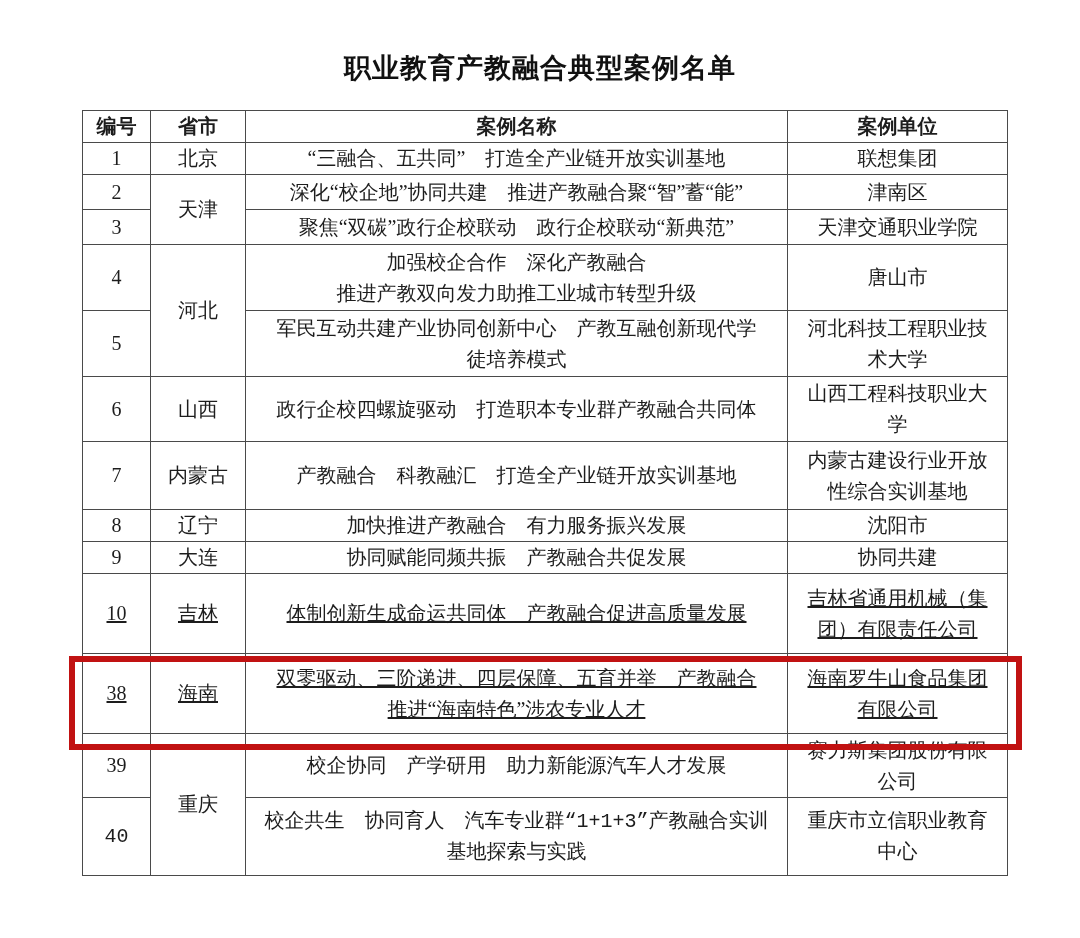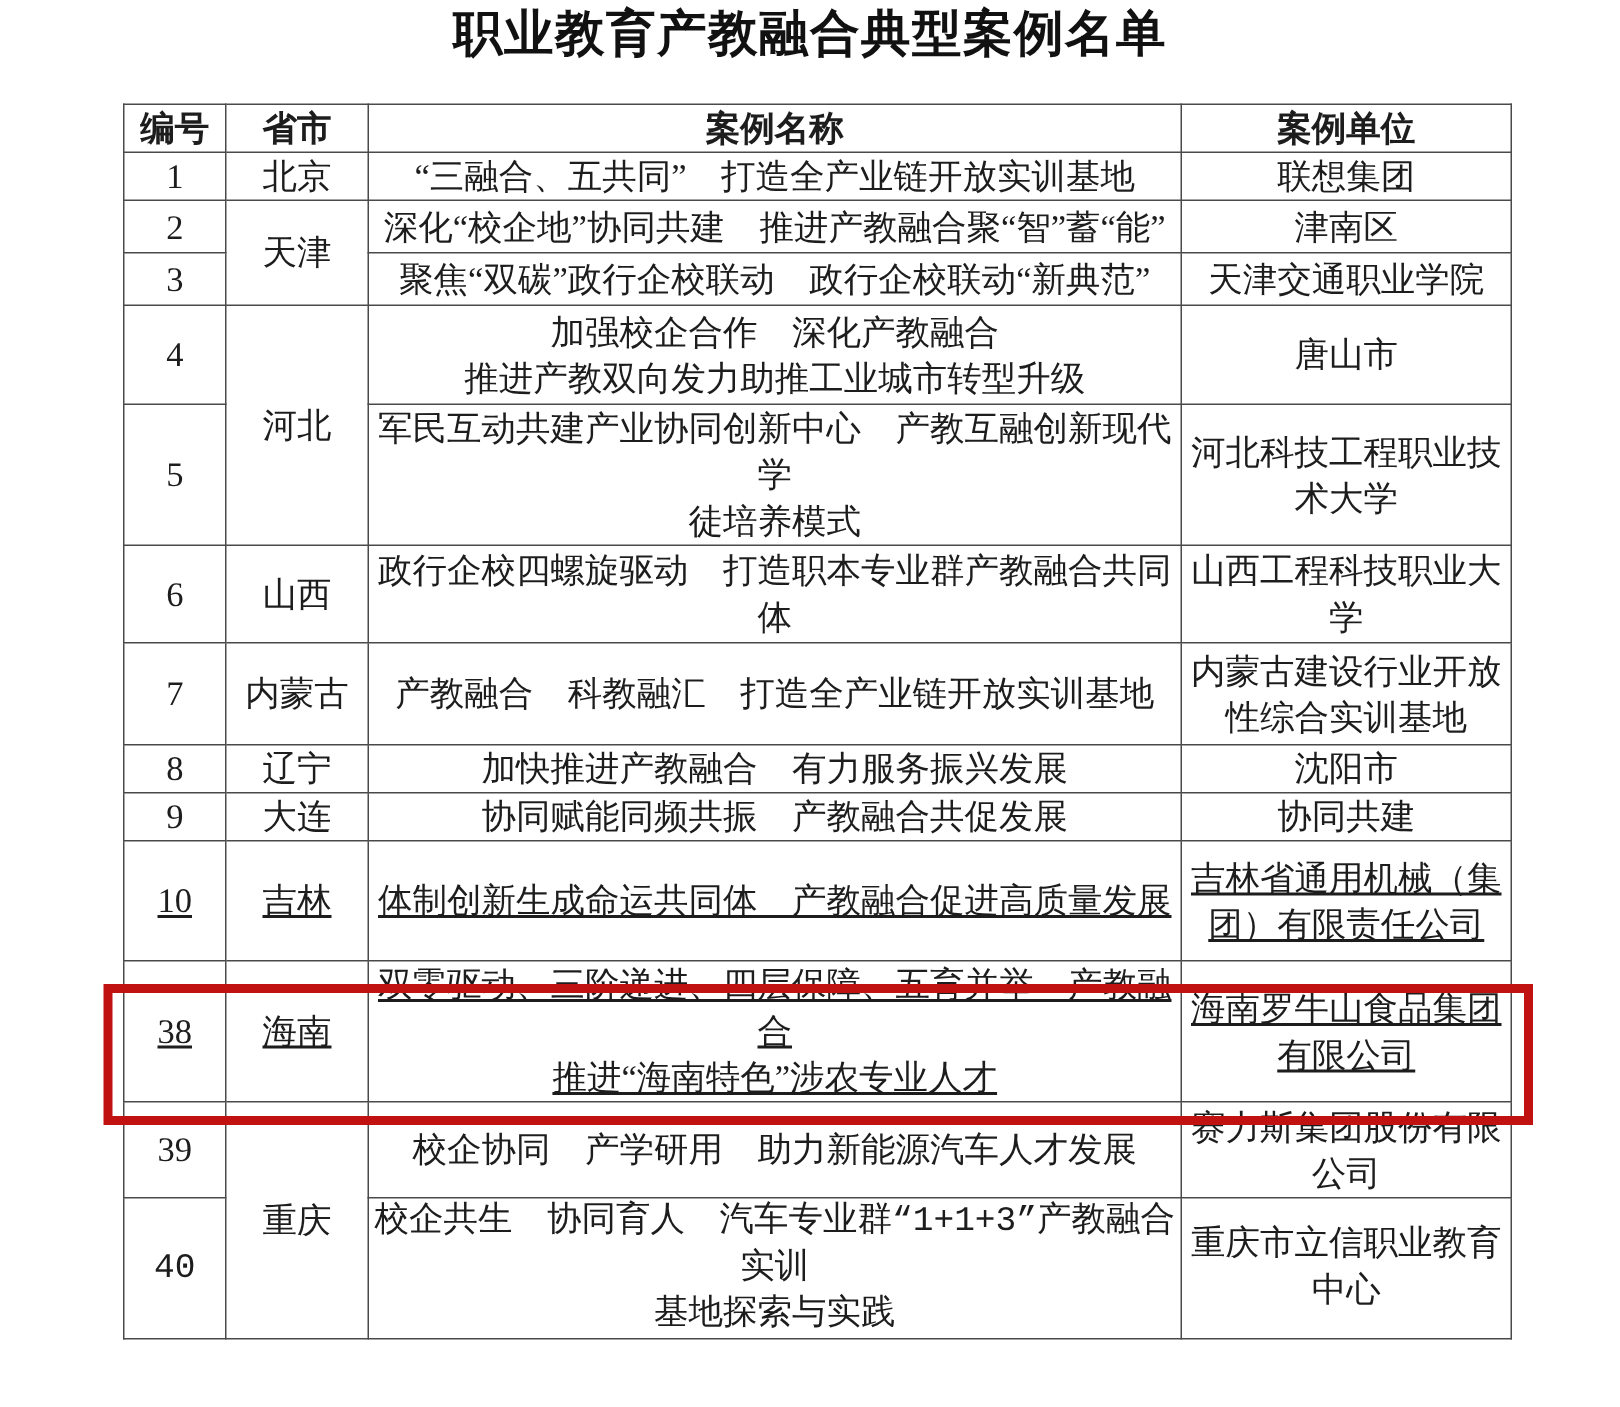--- a/index.html
+++ b/index.html
@@ -9,36 +9,37 @@
     width: 1080px;
     height: 938px;
     font-family: "Liberation Serif", "DejaVu Serif", serif;
     color: #1d1d1d;
     position: relative;
     overflow: hidden;
   }
   .page-title {
     text-align: center;
     margin: 0;
-    font-size: 33px;
+    padding-top: 50px;
+    font-size: 27px;
     font-weight: bold;
     letter-spacing: 1px;
     color: #111;
   }
   table.case-table {
     border-collapse: collapse;
     table-layout: fixed;
     margin: 24px 0 0 82px;
   }
   .case-table th, .case-table td {
     border: 1px solid #4a4a4a;
     text-align: center;
     vertical-align: middle;
     padding: 0 2px;
-    font-size: 23px;
+    font-size: 20px;
     line-height: 31px;
     white-space: pre-line;
     overflow: hidden;
   }
   .case-table th { font-weight: bold; }
   
   tr.hh  { height: 30px; }
   tr.h32 { height: 32px; }
   tr.h35 { height: 35px; }
   tr.h31 { height: 31px; }

